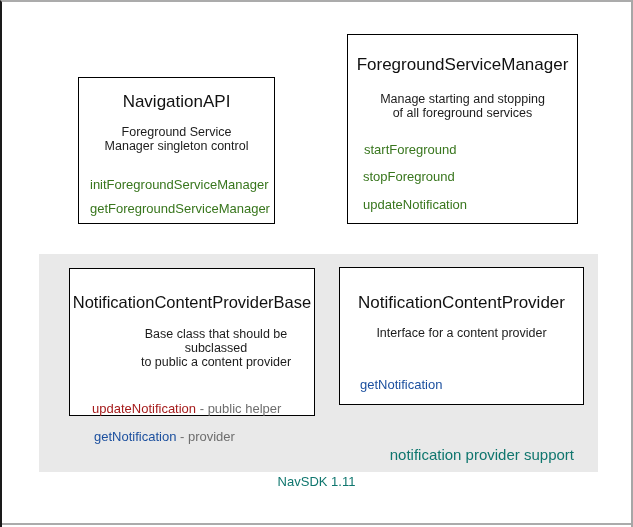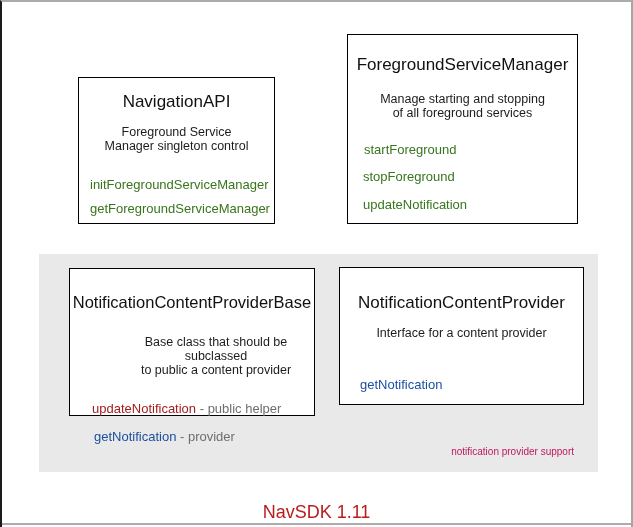--- a/index.html
+++ b/index.html
@@ -28,22 +28,22 @@
     background: #ababab;
   }
   .panel {
     position: absolute;
     left: 37px; top: 252px;
     width: 559px; height: 218px;
   }
   .panel-label {
     position: absolute;
     right: 24px; top: 192px;
-    font-size: 10px;
-    color: #be185d;
+    font-size: 15px;
+    color: #0f766e;
     white-space: nowrap;
   }
   .class-box {
     position: absolute;
     background: #ffffff;
     border: 1.5px solid #000000;
   }
   .box-navigation-api { left: 76px; top: 75px; width: 197px; height: 147px; }
   .box-foreground-service-manager { left: 345px; top: 32px; width: 231px; height: 190px; }
   .box-notification-content-provider-base { left: 51px; top: 266px; width: 246px; height: 148px; margin-left: 16px; }
@@ -66,24 +66,24 @@
     color: #1c1c1c;
   }
   .method {
     position: absolute;
     font-size: 13px;
     white-space: nowrap;
   }
   .caption {
     position: absolute;
     left: 0; right: 0;
-    top: 500px;
+    top: 472px;
     text-align: center;
-    font-size: 18px;
-    color: #b91c1c;
+    font-size: 13px;
+    color: #0f766e;
   }
 </style>
 </head>
 <body>
 
 <div class="canvas">
 
   <div class="panel" style="background-color: rgb(233, 233, 233);">
     <div class="panel-label">notification provider support</div>
   </div>
@@ -114,21 +114,21 @@
     <div class="method" style="left:11px; top:99px;">
       <span style="color: rgb(56, 118, 29);">initForegroundServiceManager</span><span style="color: rgb(110, 110, 110);"></span>
     </div>
     <div class="method" style="left:11px; top:123px;">
       <span style="color: rgb(56, 118, 29);">getForegroundServiceManager</span><span style="color: rgb(110, 110, 110);"></span>
     </div>
   </div>
 
   <div class="class-box box-notification-content-provider-base">
     <div class="box-title small" style="top:24px;">NotificationContentProviderBase</div>
-    <div class="box-desc" style="top:66px;padding-left:48px;">
+    <div class="box-desc" style="top:58px;padding-left:48px;">
       <div>Base class that should be subclassed</div>
       <div>to public a content provider</div>
     </div>
     <div class="method" style="left:22px; top:132px;">
       <span style="color: rgb(166, 28, 28);">updateNotification</span><span style="color: rgb(110, 110, 110);"> - public helper</span>
     </div>
     <div class="method" style="left:24px; top:160px;">
       <span style="color: rgb(27, 79, 158);">getNotification</span><span style="color: rgb(110, 110, 110);"> - provider</span>
     </div>
   </div>

